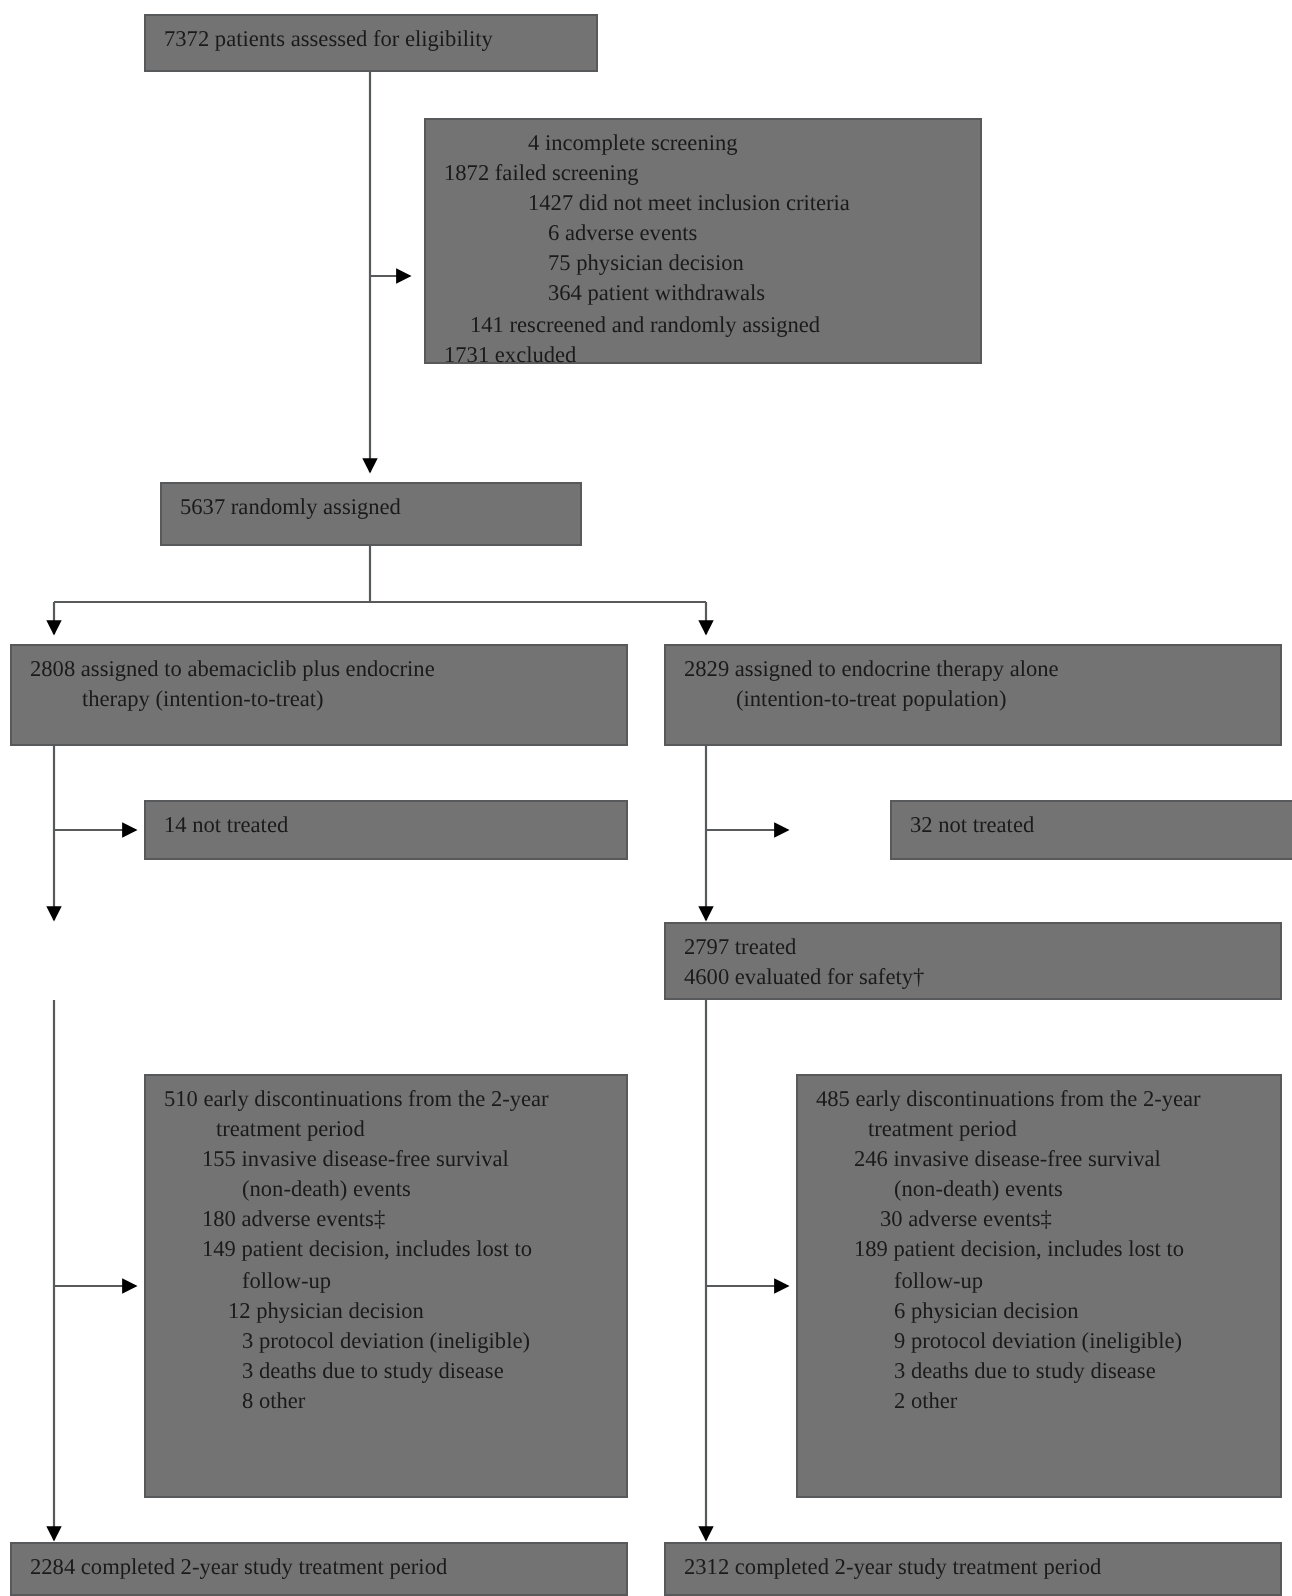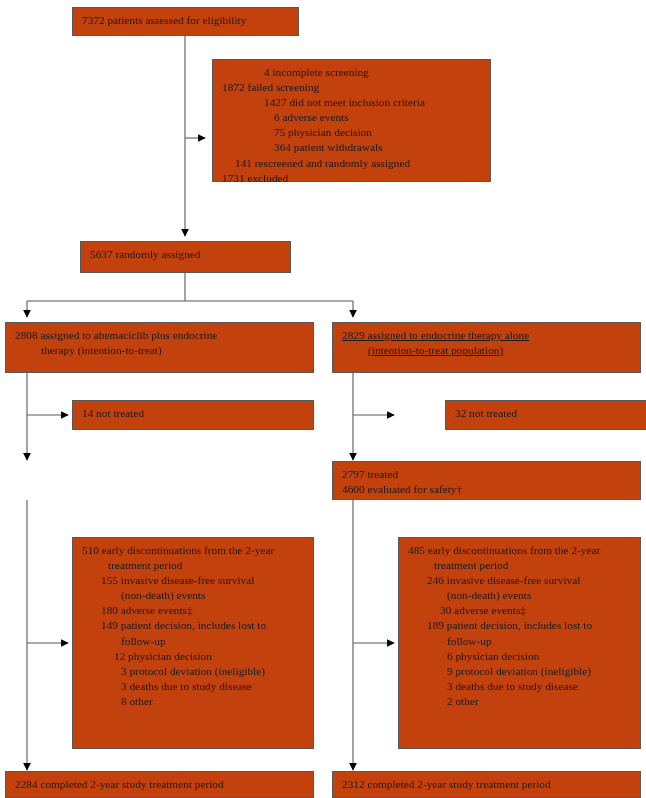--- a/index.html
+++ b/index.html
@@ -23,21 +23,21 @@
     left: 0;
     top: 0;
     width: 646px;
     height: 798px;
     pointer-events: none;
   }
   .box {
     position: absolute;
     box-sizing: border-box;
     border: 1px solid #58595b;
-    background: #c2410c;
+    background: #737373;
     color: #1a1a1a;
     font-size: 11.3px;
     line-height: 15.1px;
     padding: 5px 8px 5px 9px;
     font-family: "Liberation Serif", "DejaVu Serif", serif;
   }
   .box .ln {
     white-space: pre;
     display: block;
   }
@@ -106,21 +106,21 @@
 
   <div class="box" style="left:80px; top:241px; width:211px; height:32px;">
     <span class="ln lvl0">5637 randomly assigned</span>
   </div>
 
   <div class="box" style="left:5px; top:322px; width:309px; height:51px;">
     <span class="ln lvl0">2808 assigned to abemaciclib plus endocrine</span>
     <span class="ln lvl2">therapy (intention-to-treat)</span>
   </div>
 
-  <div class="box" style="left:332px; top:322px; width:309px; height:51px;text-decoration:underline;">
+  <div class="box" style="left:332px; top:322px; width:309px; height:51px;">
     <span class="ln lvl0">2829 assigned to endocrine therapy alone</span>
     <span class="ln lvl2">(intention-to-treat population)</span>
   </div>
 
   <div class="box" style="left:72px; top:400px; width:242px; height:30px;">
     <span class="ln lvl0">14 not treated</span>
   </div>
 
   <div class="box" style="left:398px; top:400px; width:243px; height:30px;margin-left:47px;">
     <span class="ln lvl0">32 not treated</span>

